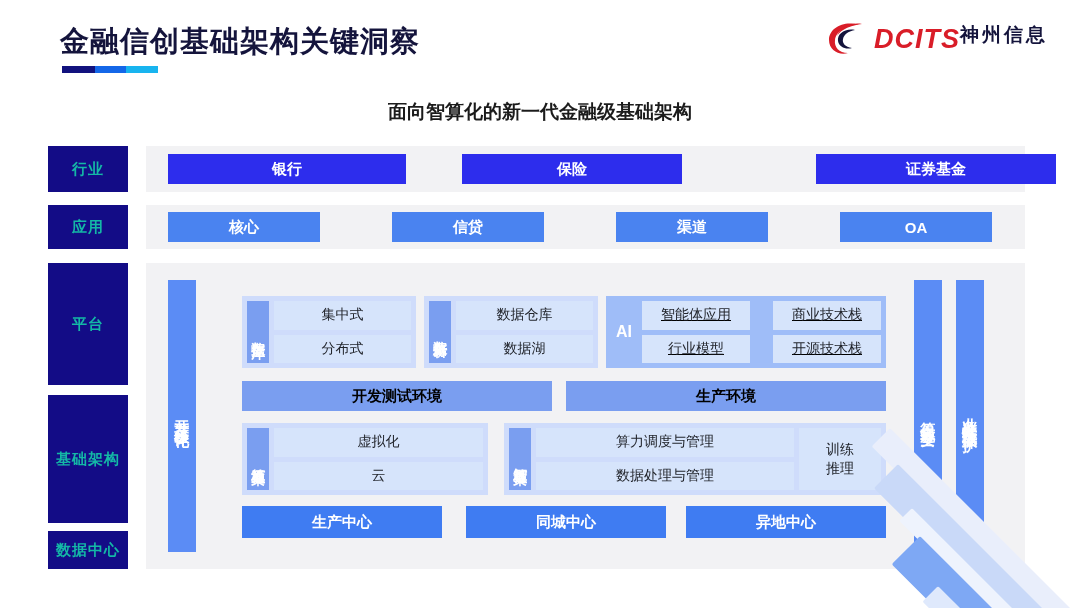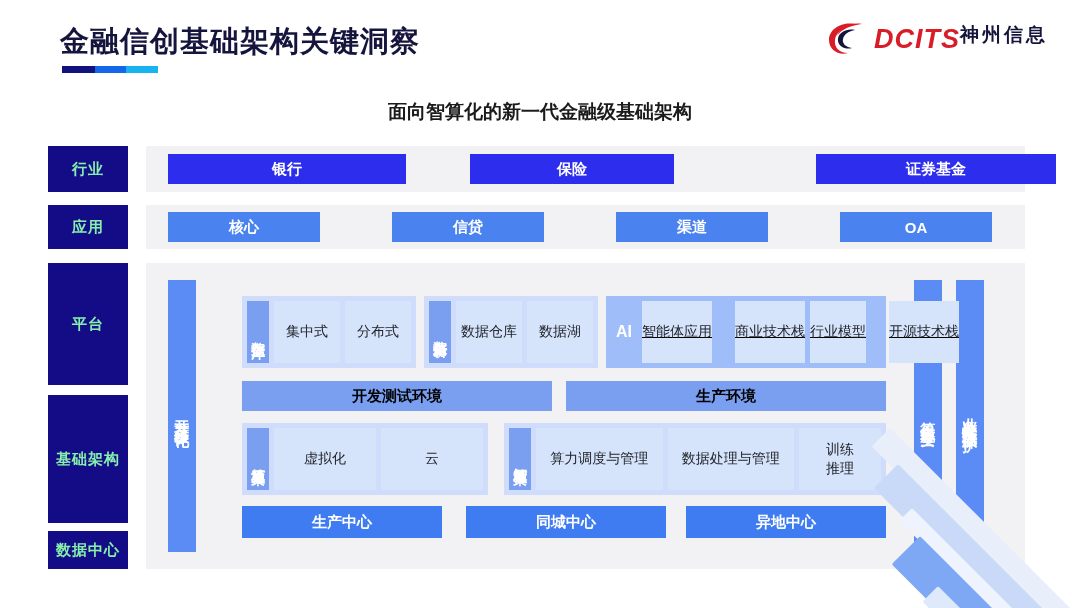--- a/index.html
+++ b/index.html
@@ -34,21 +34,21 @@
   .logo-cn { font-size:19px; font-weight:bold; color:#14143c; letter-spacing:3px; }
 
   .subtitle {
     position:absolute; left:0; right:0; top:99px; text-align:center;
     font-size:19px; font-weight:bold; color:#1b1b1b;
   }
 
   
   .lcol { position:absolute; left:48px; }
   .lbl {
-    background:#130c86; color:#86efac; font-size:15px; font-weight:bold;
+    background:#130c86; color:#14b8a6; font-size:15px; font-weight:bold;
     display:flex; align-items:center; justify-content:center;
     width:80px; letter-spacing:1px;
   }
 
   
   .rowpanel { position:absolute; background:#f2f2f4; }
 
   .chip {
     display:flex; align-items:center; justify-content:center;
     color:#ffffff; font-weight:bold; white-space:nowrap;
@@ -71,21 +71,21 @@
   .grp-label {
     background:#7a9ef0; color:#fff; font-weight:bold; font-size:14px;
     display:flex; align-items:center; justify-content:center;
     writing-mode: vertical-rl; text-orientation: upright;
     letter-spacing:1px; line-height:1.12; width:22px; flex:none;
   }
   .grp-label.plain {
     writing-mode: horizontal-tb; background:transparent; color:#ffffff;
     width:26px; font-size:16px; letter-spacing:0;
   }
-  .grp-body { flex:1; display:flex; flex-direction:row; gap:5px; }
+  .grp-body { flex:1; display:flex; flex-direction:column; gap:5px; }
   .grp-row  { flex:1; display:flex; gap:23px;text-decoration:underline; }
   .cell {
     flex:1; background:#d6e4fb; color:#22252c; font-size:14px;
     display:flex; align-items:center; justify-content:center; white-space:nowrap;
   }
   .cell-ai { background:#d6e4fb; }
 
   .envbar {
     position:absolute; background:#7a9ef0; color:#000000; font-weight:bold; font-size:15px;
     display:flex; align-items:center; justify-content:center;
@@ -126,21 +126,21 @@
   <div class="subtitle">面向智算化的新一代金融级基础架构</div>
 
   <div class="lcol lbl" style="top:146px;height:46px;">行业</div>
   <div class="lcol lbl" style="top:205px;height:44px;">应用</div>
   <div class="lcol lbl" style="top:395px;height:128px;">基础架构</div>
   <div class="lcol lbl" style="top:263px;height:122px;">平台</div>
   <div class="lcol lbl" style="top:531px;height:38px;">数据中心</div>
 
   <div class="rowpanel" style="left:146px;top:146px;width:879px;height:46px;">
     <div class="chip chip-ind" style="position:absolute;left:22px;top:8px;width:238px;">银行</div>
-    <div class="chip chip-ind" style="position:absolute;left:324px;top:8px;width:204px;">保险</div>
+    <div class="chip chip-ind" style="position:absolute;left:316px;top:8px;width:220px;">保险</div>
     <div class="chip chip-ind" style="position:absolute;left:628px;top:8px;width:240px;margin-left:42px;">证券基金</div>
   </div>
 
   <div class="rowpanel" style="left:146px;top:205px;width:879px;height:44px;">
     <div class="chip chip-app" style="position:absolute;left:22px;top:7px;width:152px;">核心</div>
     <div class="chip chip-app" style="position:absolute;left:246px;top:7px;width:152px;">信贷</div>
     <div class="chip chip-app" style="position:absolute;left:470px;top:7px;width:152px;">渠道</div>
     <div class="chip chip-app" style="position:absolute;left:694px;top:7px;width:152px;">OA</div>
   </div>
 

